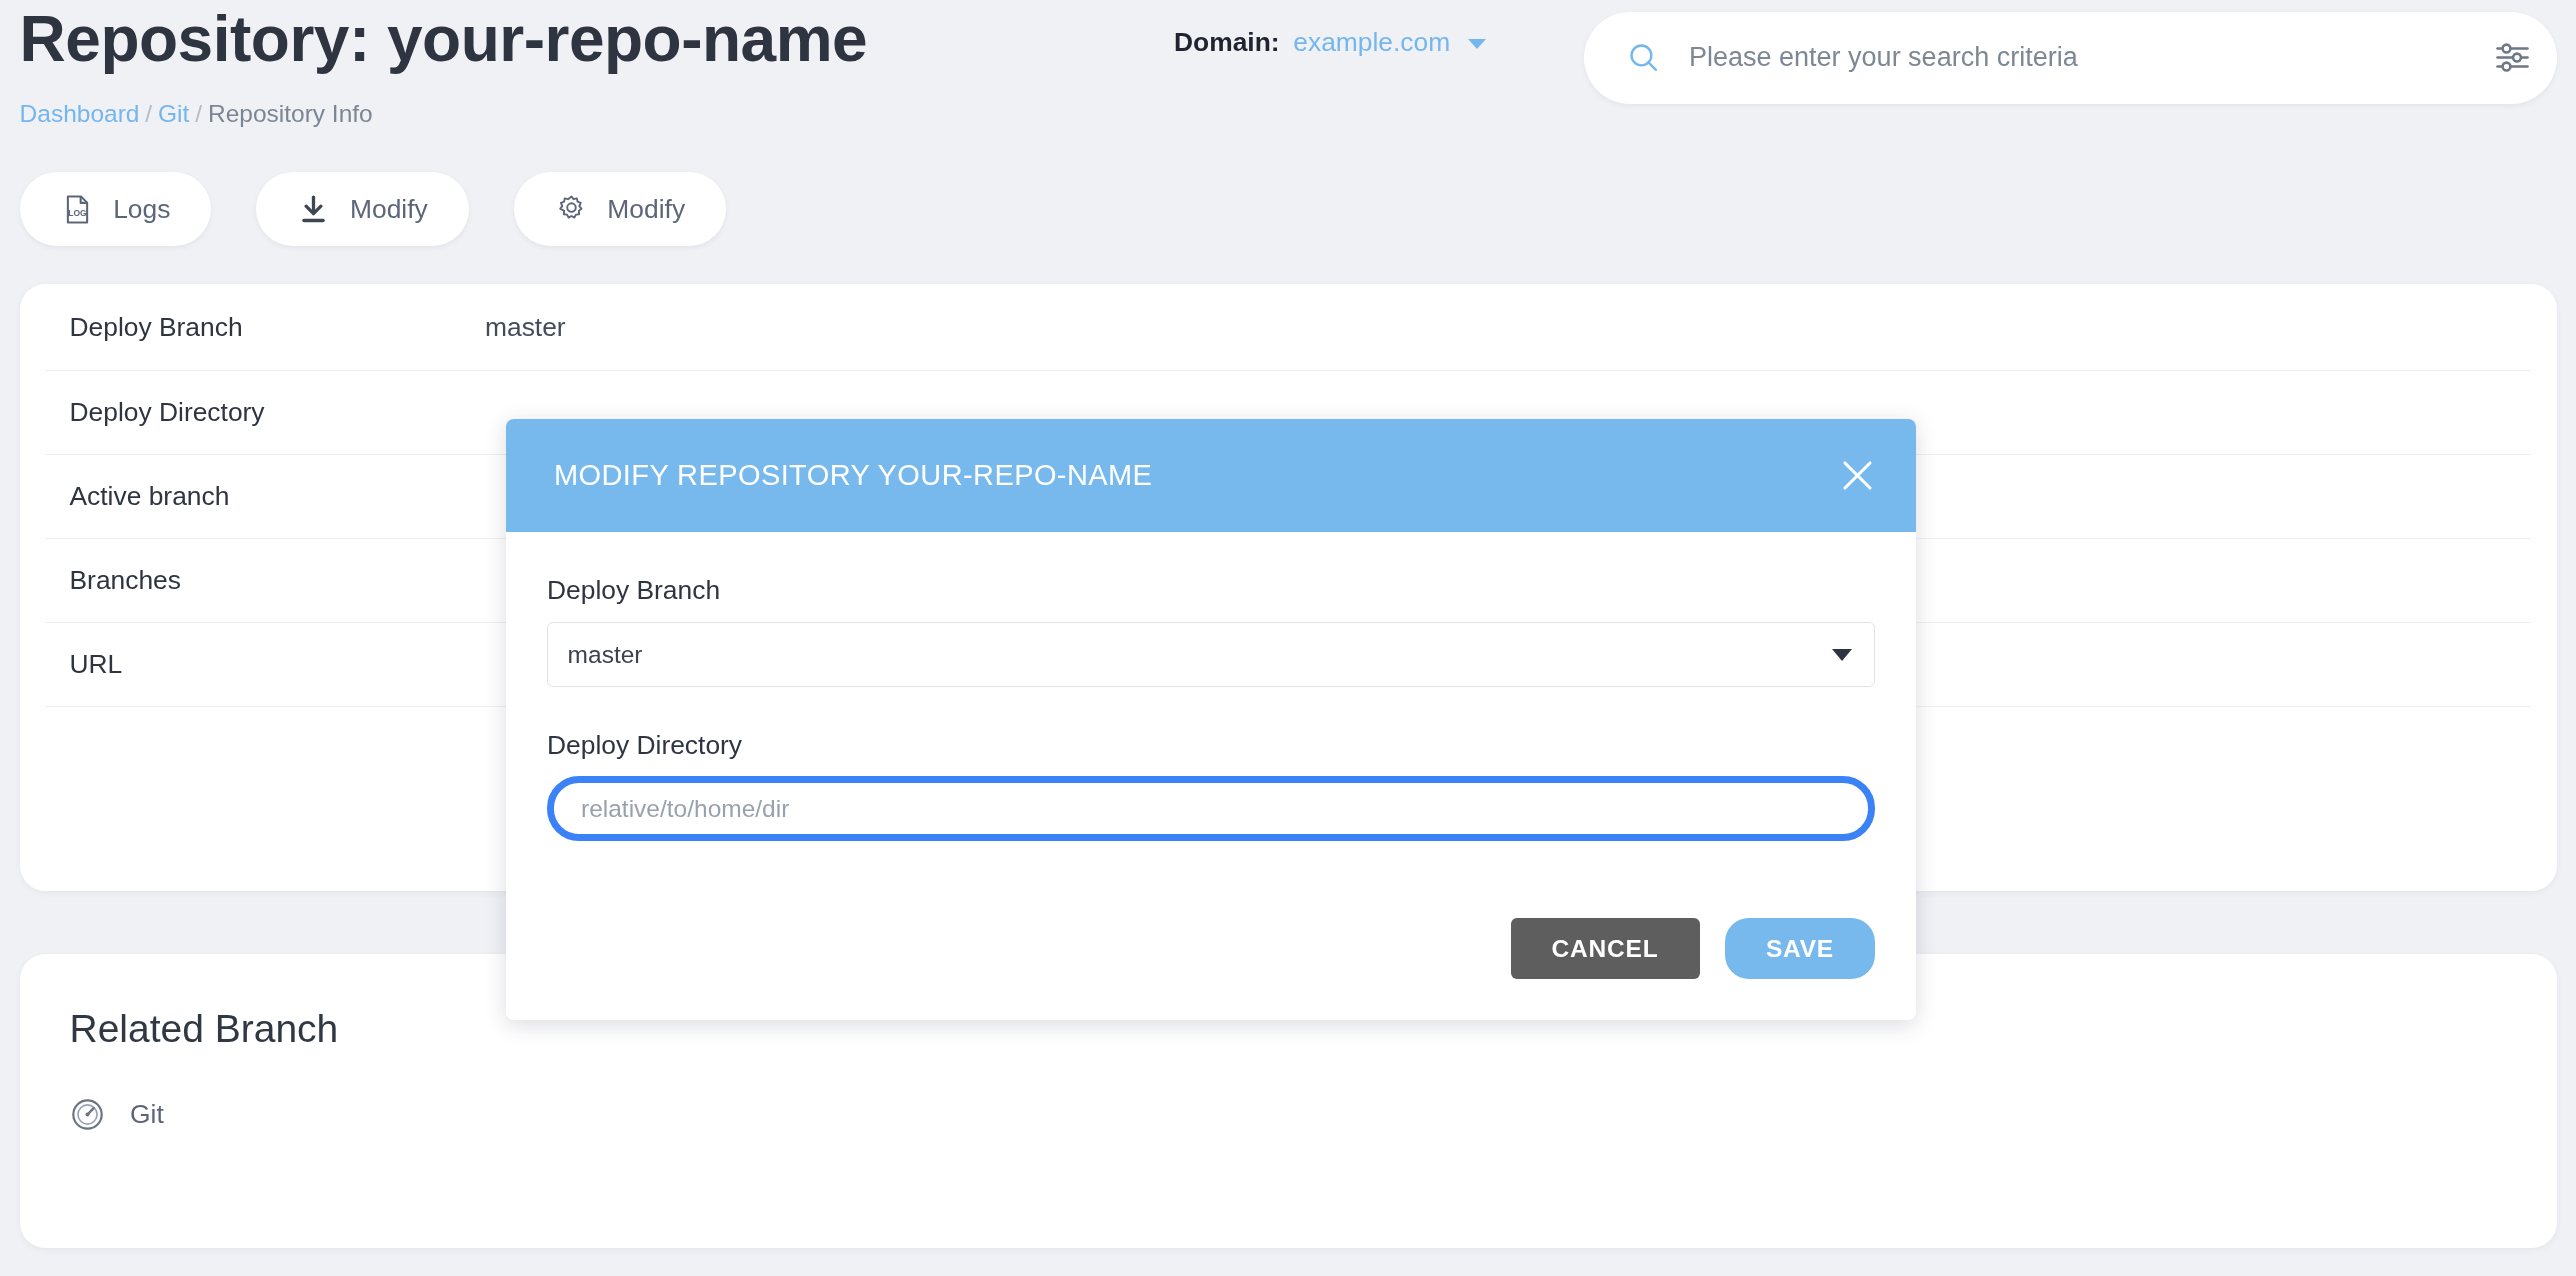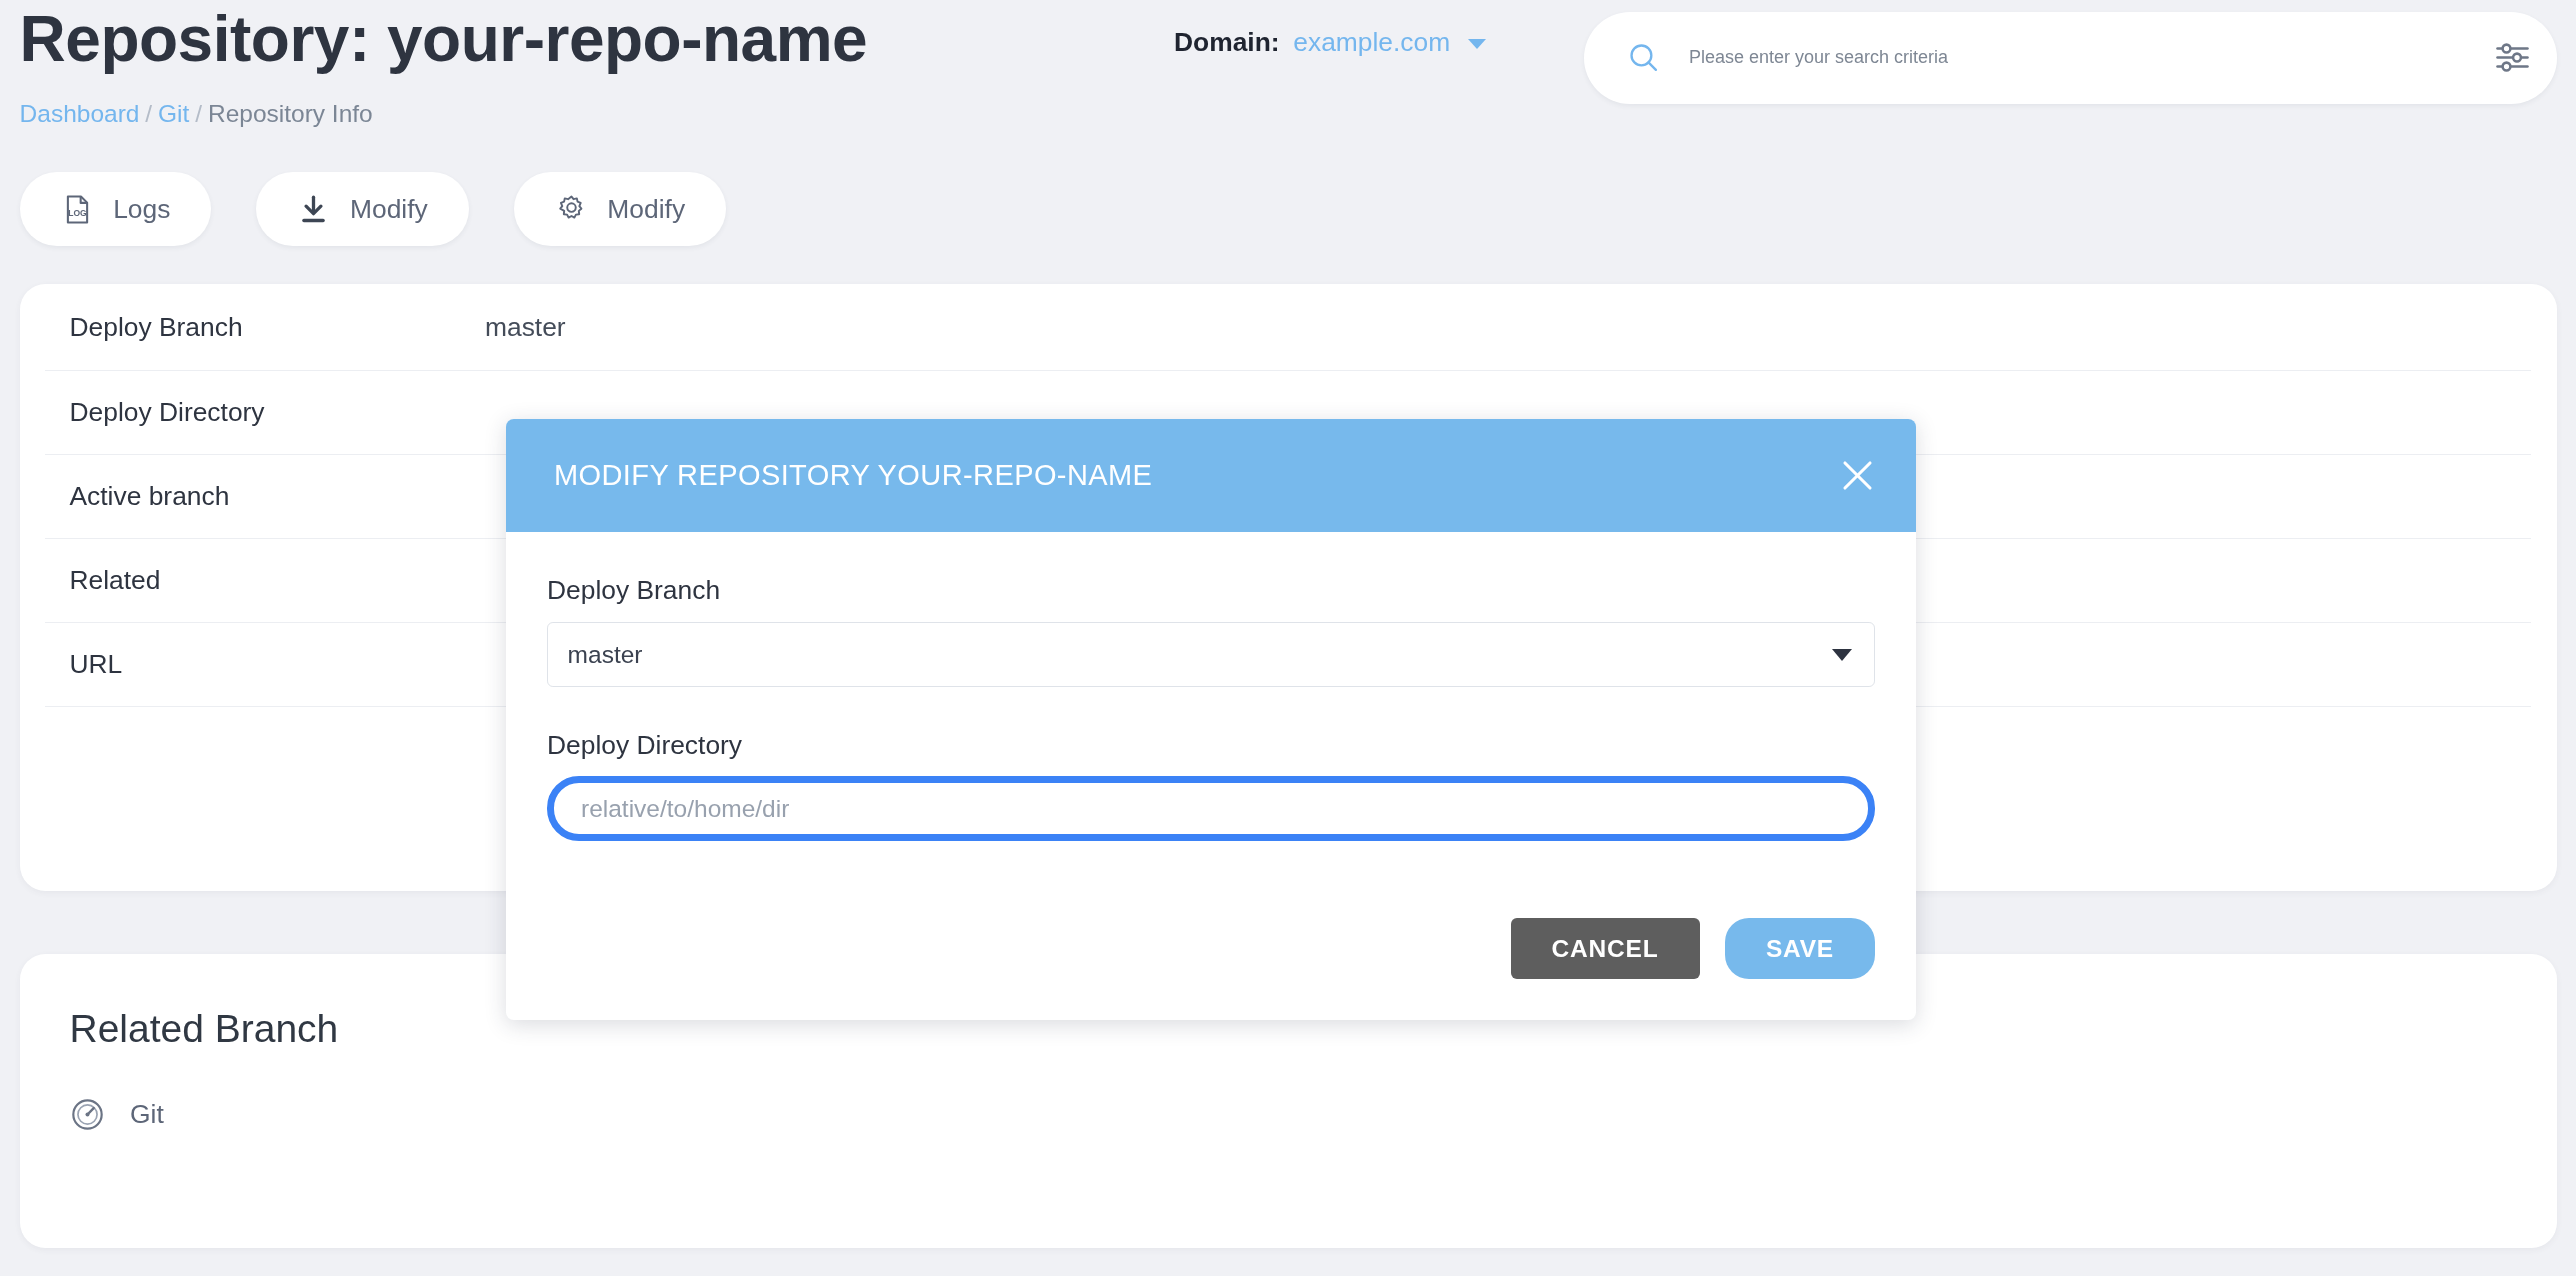--- a/index.html
+++ b/index.html
@@ -96,21 +96,21 @@
   .search-icon {
     width: 33px; height: 33px;
     flex: none;
     margin-right: 27px;
   }
   .search-input {
     flex: 1 1 auto;
     border: none;
     outline: none;
     font-family: "Liberation Sans", sans-serif;
-    font-size: 18px;
+    font-size: 27px;
     color: #7f1d1d;
     background: transparent;
   }
   .search-input::placeholder { color: #7e8794; }
   .filter-icon { width: 39px; height: 33px; flex: none; }
 
   
   .action-row {
     position: absolute;
     left: 19.6px;
@@ -352,21 +352,21 @@
   </div>
   <div class="info-row">
     <span class="rl">Deploy Directory</span>
     <span class="rv"></span>
   </div>
   <div class="info-row">
     <span class="rl">Active branch</span>
     <span class="rv"></span>
   </div>
   <div class="info-row">
-    <span class="rl">Related</span>
+    <span class="rl">Branches</span>
     <span class="rv"></span>
   </div>
   <div class="info-row">
     <span class="rl">URL</span>
     <span class="rv"></span>
   </div>
 </div>
 
 <div class="card" id="related-card">
   <h2 class="related-title">Related Branch</h2>

